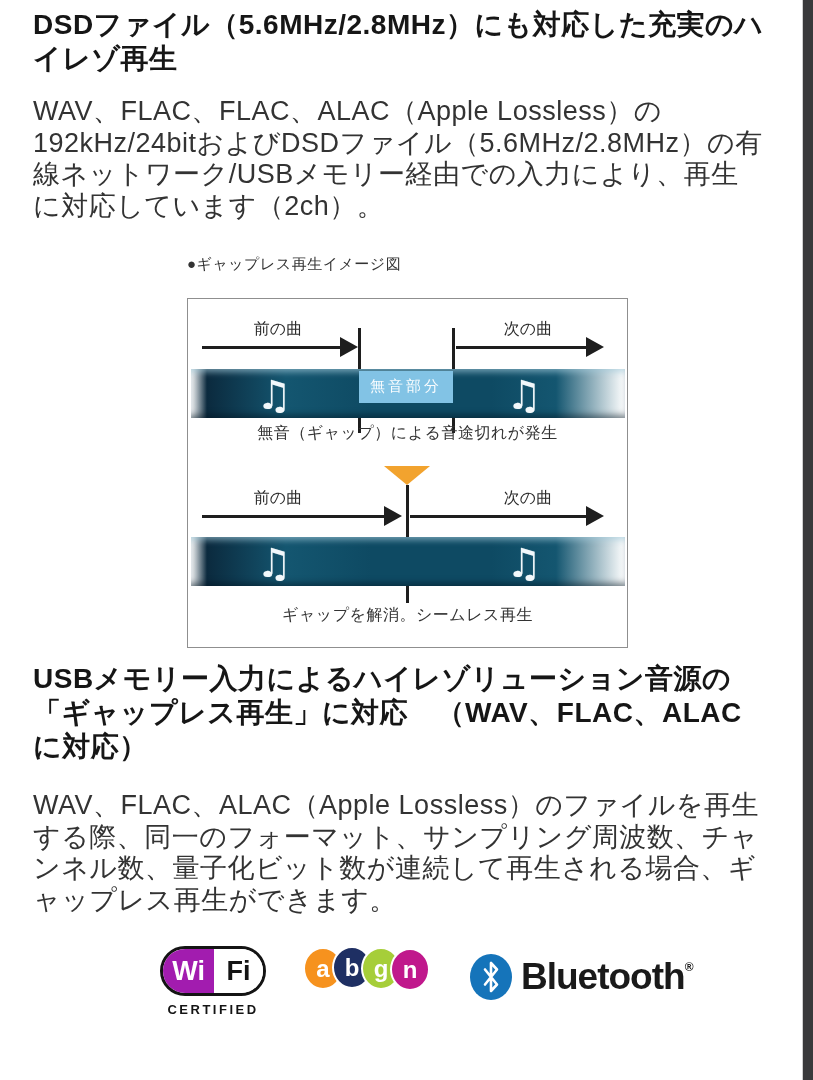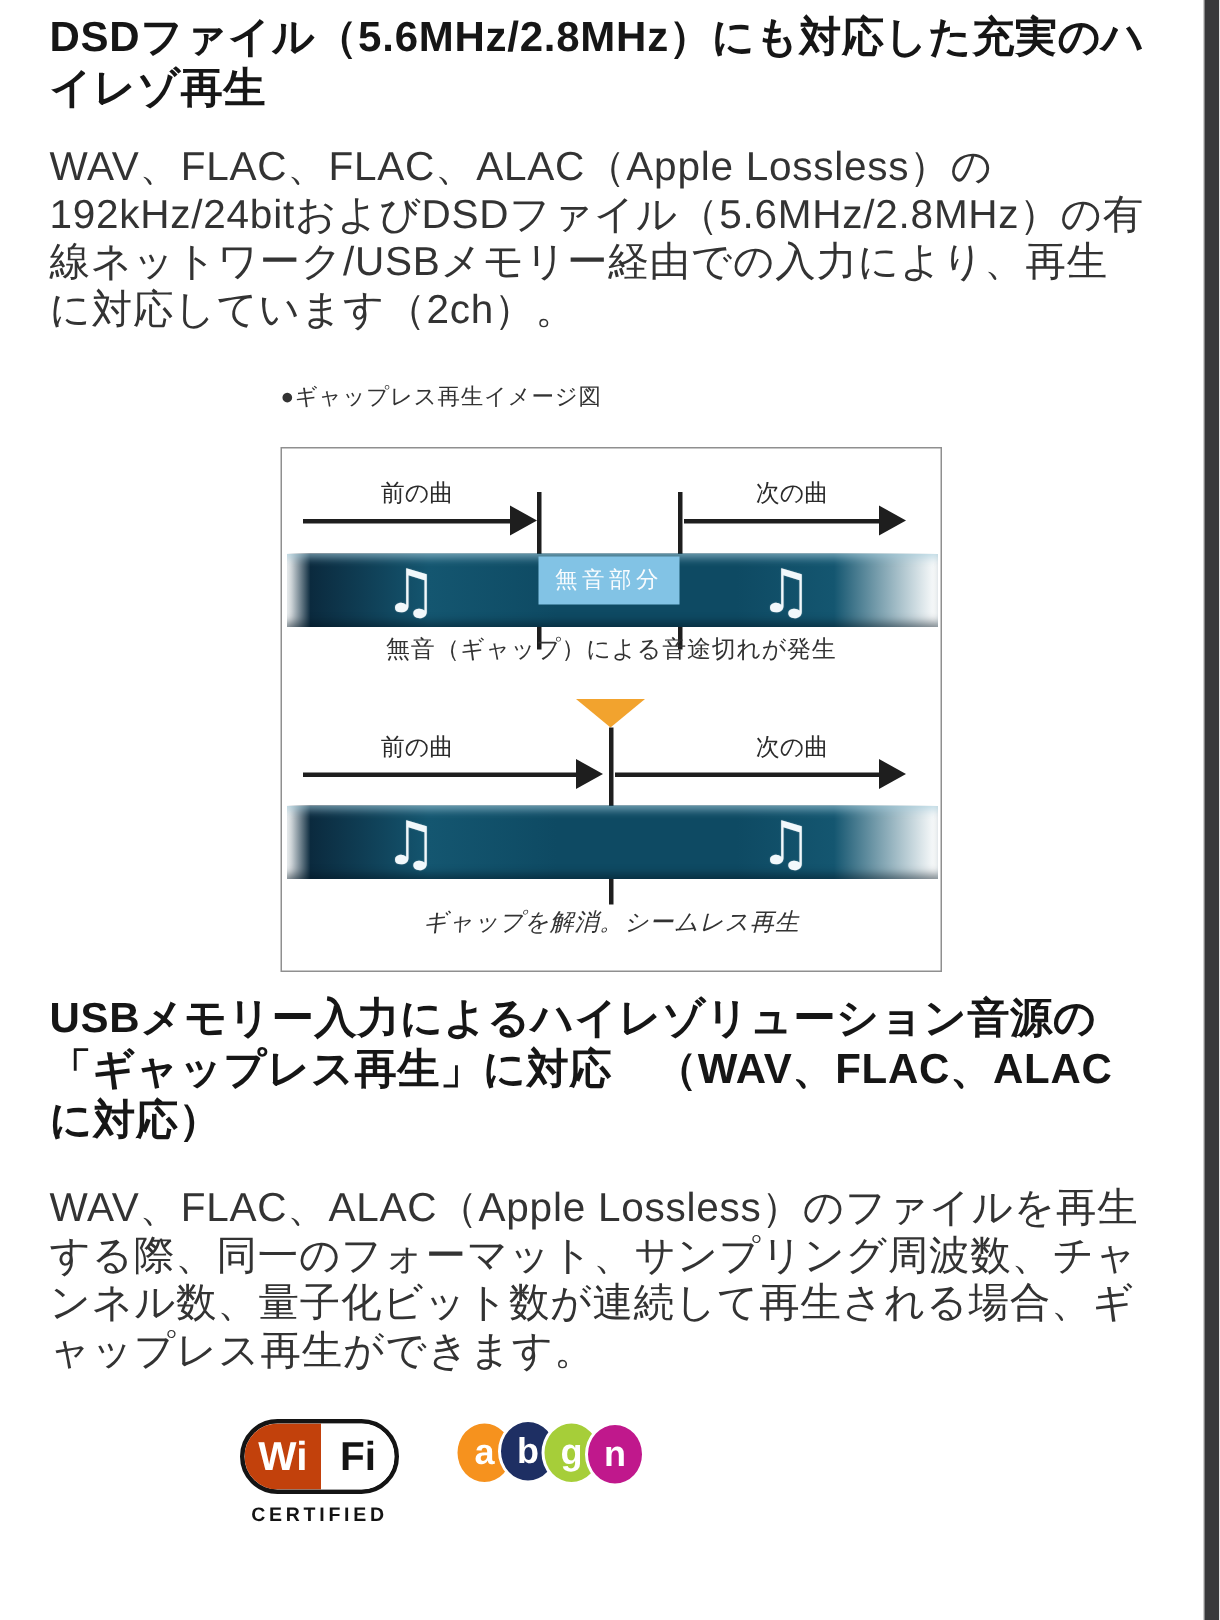--- a/index.html
+++ b/index.html
@@ -70,37 +70,37 @@
   .note { position:absolute; font-family:"DejaVu Sans",sans-serif; font-size:40px;
     color:#f2f8fb; line-height:1; text-shadow:0 0 1px rgba(255,255,255,.4); }
   .n-1 { left:68px;  top:76px; }
   .n-2 { left:318px; top:76px; }
   .n-3 { left:68px;  top:244px; }
   .n-4 { left:318px; top:244px; }
 
   .fig-note { position:absolute; left:0; width:100%; text-align:center;
     font-size:16px; color:#333; letter-spacing:0.5px; }
   .fn-1 { top:124px; }
-  .fn-2 { top:306px;font-style:italic; }
+  .fn-2 { top:306px; }
 
   .tri-down { position:absolute; left:196px; top:167px; width:0; height:0;
     border-left:23px solid transparent; border-right:23px solid transparent;
     border-top:19px solid #f2a32e; }
 
   
   h2.sec-heading { margin-top:14px; }
   p.sec-body.b2 { margin-top:26px; }
 
   
   .logos { display:flex; align-items:flex-start; margin:30px 0 0 127px; }
 
   .wifi-wrap { text-align:center; }
   .wifi-badge { position:relative; width:106px; height:50px; border:3px solid #141414;
     border-radius:27px; background:#fff; display:flex; overflow:hidden; }
-  .wifi-left { flex:1.05; background:#c2410c; color:#fff; display:flex;
+  .wifi-left { flex:1.05; background:#a21caf; color:#fff; display:flex;
     align-items:center; justify-content:center; font-size:27px; font-weight:bold; }
   .wifi-right { flex:1; background:#fff; color:#141414; display:flex;
     align-items:center; justify-content:center; font-size:27px; font-weight:bold; }
   .wifi-cert { font-size:13px; font-weight:bold; letter-spacing:2.5px; color:#141414; margin-top:6px; }
 
   .abgn-wrap { margin-left:37px; text-align:left; }
   .abgn-circles { position:relative; width:130px; height:44px; }
   .abgn-c { position:absolute; width:40px; height:43px; border-radius:50%;
     border:2px solid #fff; color:#fff; font-weight:bold; font-size:24px;
     display:flex; align-items:center; justify-content:center; }
@@ -187,18 +187,26 @@
 
       <div class="abgn-wrap">
         <div class="abgn-circles">
           <span class="abgn-c c-a">a</span>
           <span class="abgn-c c-b">b</span>
           <span class="abgn-c c-g">g</span>
           <span class="abgn-c c-n">n</span>
         </div>
       </div>
 
+      <div class="bt-wrap">
+        <div class="bt-icon">
+          <svg width="22" height="32" viewBox="0 0 20 32" fill="none" aria-hidden="true">
+            <path d="M10 2 L16 8.5 L4 23.5 M10 30 L16 23.5 L4 8.5 M10 2 L10 30" stroke="#ffffff" stroke-width="2.6" stroke-linecap="round" stroke-linejoin="round"></path>
+          </svg>
+        </div>
+        <span class="bt-label"><span>Bluetooth</span><span class="bt-reg">®</span></span>
+      </div>
 
     </div>
   </div>
 
   <div class="scroll-strip"></div>
 </div>
 
 </body></html>

